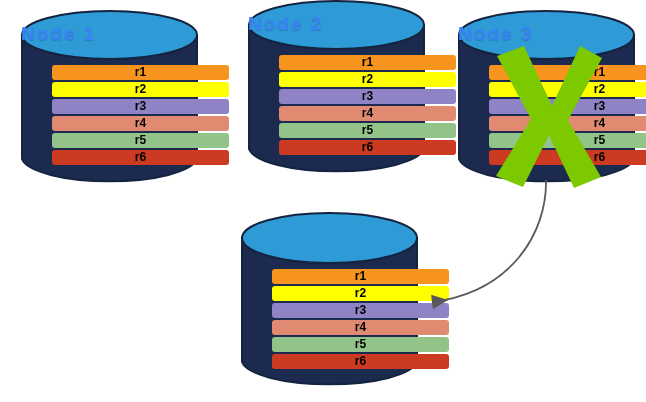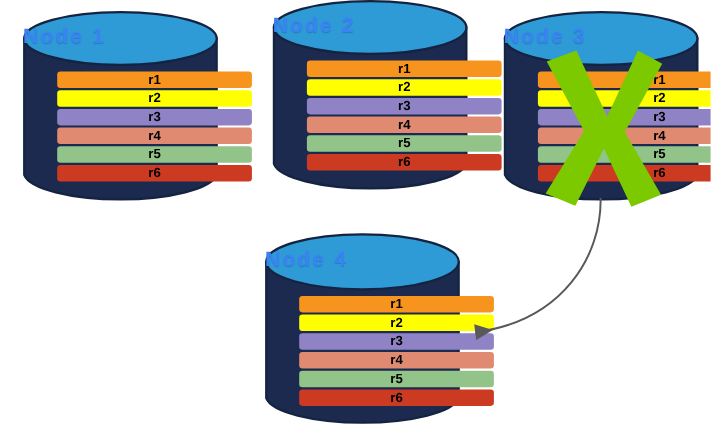--- a/index.html
+++ b/index.html
@@ -123,21 +123,20 @@
     <svg class="cross-svg" width="110" height="142" viewBox="0 0 110 142" style="left:36px; top:36px;">
       <path d="M3,10 L30,0 L58,60 L86,0 L108,12 L74,74 L107,131 L80,142 L55,89 L29,141 L2,130 L37,73 Z" fill="#7dc900"></path>
     </svg>
   </div>
 
   <div class="node" style="left:241px; top:212px; width:177px; height:176px;">
     <svg class="node-svg" width="177" height="176" viewBox="0 0 177 176">
       <path d="M1,26 L1,150 A88,25 0 0 0 176,150 L176,26 Z" fill="#1b2a4e" stroke="#14233f" stroke-width="2"></path>
       <ellipse cx="88.5" cy="26" rx="87.5" ry="25" fill="#2e9bd6" stroke="#14233f" stroke-width="2"></ellipse>
     </svg>
-    <div class="node-title" style="top:14px; font-size:19px;">Node  4</div>
     <div class="rows" style="top:57px; padding:0 31px;">
       <div class="row-bar" style="background:#f7941d;">r1</div>
       <div class="row-bar" style="background:#ffff00;">r2</div>
       <div class="row-bar" style="background:#8f83c6;">r3</div>
       <div class="row-bar" style="background:#e08a72;">r4</div>
       <div class="row-bar" style="background:#92c48a;">r5</div>
       <div class="row-bar" style="background:#cd3a22;">r6</div>
     </div>
   </div>
 

